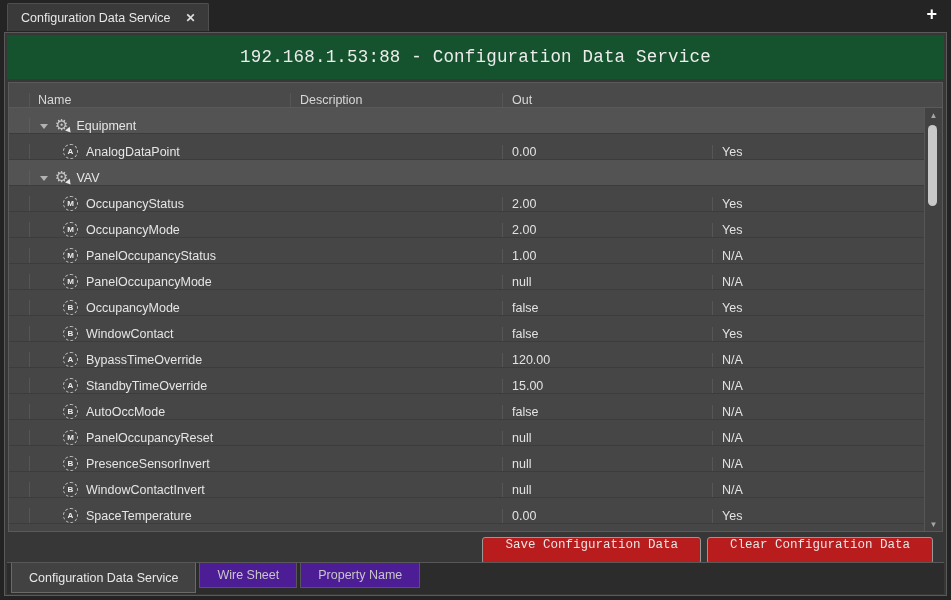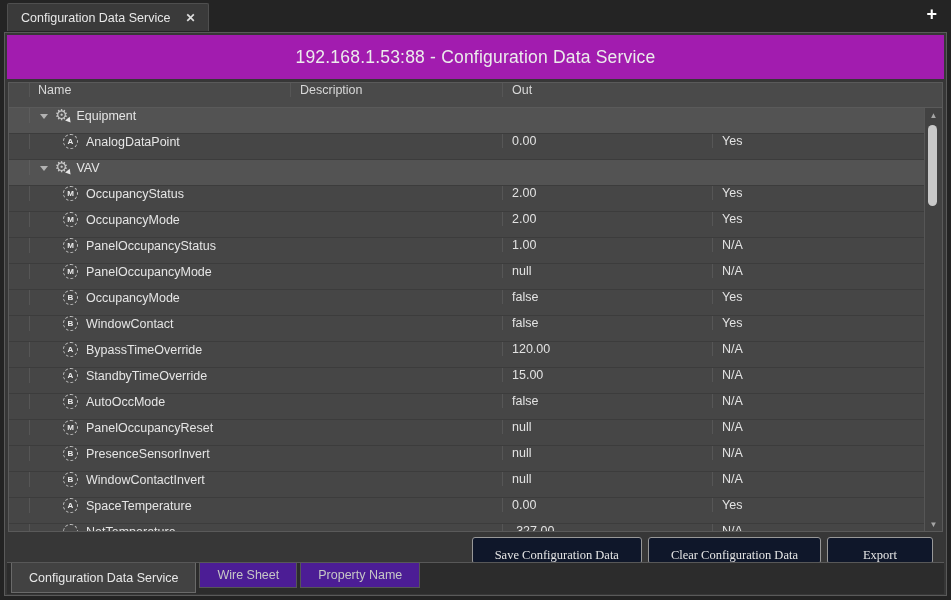--- a/index.html
+++ b/index.html
@@ -20,29 +20,29 @@
   }
   .tab-close{font-size:12px;font-weight:700;color:#dedede;line-height:1;cursor:default}
   .newtab{position:absolute;right:14px;top:5px;font-size:18px;font-weight:700;color:#ffffff;line-height:1}
   
   .panel{
     position:absolute;left:4px;right:4px;top:32px;bottom:4px;
     background:#373737;border:1px solid #5a5a5a;box-sizing:border-box;
   }
   .header-band{
     position:absolute;left:2px;right:2px;top:2px;height:44px;
-    background:#a21caf;display:flex;align-items:center;justify-content:center;
+    background:#14532d;display:flex;align-items:center;justify-content:center;font-family:Liberation Mono, monospace;
   }
   .page-title{font-size:17.5px;color:#ececec;letter-spacing:.2px}
   
   .table{
     position:absolute;left:3px;right:3px;top:49px;height:450px;box-sizing:border-box;
     background:#464646;border:1px solid #5a5a5a;overflow:hidden;
   }
-  .trow{display:flex;align-items:flex-start}
+  .trow{display:flex;align-items:flex-end}
   .cell{box-sizing:border-box;display:flex;align-items:center;overflow:hidden;white-space:nowrap;border-left:1px solid #565656}
   .cell:first-child{border-left:none}
   .c-gutter{width:20px;flex:none}
   .c-name{width:261px;flex:none;padding-left:8px}
   .c-desc{width:212px;flex:none;padding-left:9px}
   .c-out{width:210px;flex:none;padding-left:9px}
   .c-cfg{flex:1;padding-left:9px}
   .thead{height:24px;background:#4a4a4a;color:#d8d8d8;border-bottom:1px solid #5a5a5a}
   .tmain{display:flex;height:425px}
   .tbody{flex:1;min-width:0}
@@ -64,22 +64,22 @@
   
   .vscroll{width:17px;flex:none;background:#424242;border-left:1px solid #565656;position:relative}
   .scroll-arrow{position:absolute;left:0;width:100%;text-align:center;font-size:8px;color:#a6a6a6;line-height:12px}
   .scroll-up{top:2px}
   .scroll-down{bottom:2px}
   .scroll-thumb{position:absolute;left:3px;width:9px;top:17px;height:81px;background:#c9c9c9;border-radius:5px}
   
   .actions{position:absolute;left:3px;right:3px;top:503px;height:28px;
     display:flex;justify-content:flex-end;align-items:center;gap:6px;padding-right:10px}
   .action-btn{
-    height:27px;box-sizing:border-box;background:#0f172a;border:1px solid #989898;border-radius:3px;
-    color:#e6e6e6;font-size:12.5px;font-family:Liberation Serif, serif;display:flex;align-items:flex-end;justify-content:center;
+    height:27px;box-sizing:border-box;background:#b91c1c;border:1px solid #989898;border-radius:3px;
+    color:#e6e6e6;font-size:12.5px;font-family:Liberation Mono, monospace;display:flex;align-items:flex-start;justify-content:center;
     padding:0 22px;cursor:default
   }
   [data-name="export-button"]{padding:0 35px}
   
   .bottom-tabbar{position:absolute;left:2px;right:2px;bottom:1px;height:31px;
     background:#2c2c2c;border-top:1px solid #585858;display:flex;align-items:flex-start;padding-left:4px}
   .btab{box-sizing:border-box;display:flex;align-items:center;padding:0 17px;margin-right:3px;
     font-size:12.5px;border:1px solid #565656;border-top:none;background:#4c1d95;color:#c6c6c6;height:25px}
   .btab.active{height:30px;background:#424242;color:#e8e8e8;border-color:#6a6a6a}
 </style>
@@ -334,23 +334,20 @@
     </div>
   </div>
 
   <div class="actions" data-name="action-button-bar">
       <div class="action-btn" data-name="save-configuration-data-button">
         <span data-name="button-label">Save Configuration Data</span>
       </div>
       <div class="action-btn" data-name="clear-configuration-data-button">
         <span data-name="button-label">Clear Configuration Data</span>
       </div>
-      <div class="action-btn" data-name="export-button">
-        <span data-name="button-label">Export</span>
-      </div>
     </div>
 
   <div class="bottom-tabbar" data-name="bottom-tab-bar">
       <div class="btab active" data-name="bottom-tab-configuration-data-service">
         <span data-name="bottom-tab-label">Configuration Data Service</span>
       </div>
       <div class="btab" data-name="bottom-tab-wire-sheet">
         <span data-name="bottom-tab-label">Wire Sheet</span>
       </div>
       <div class="btab" data-name="bottom-tab-property-sheet">

